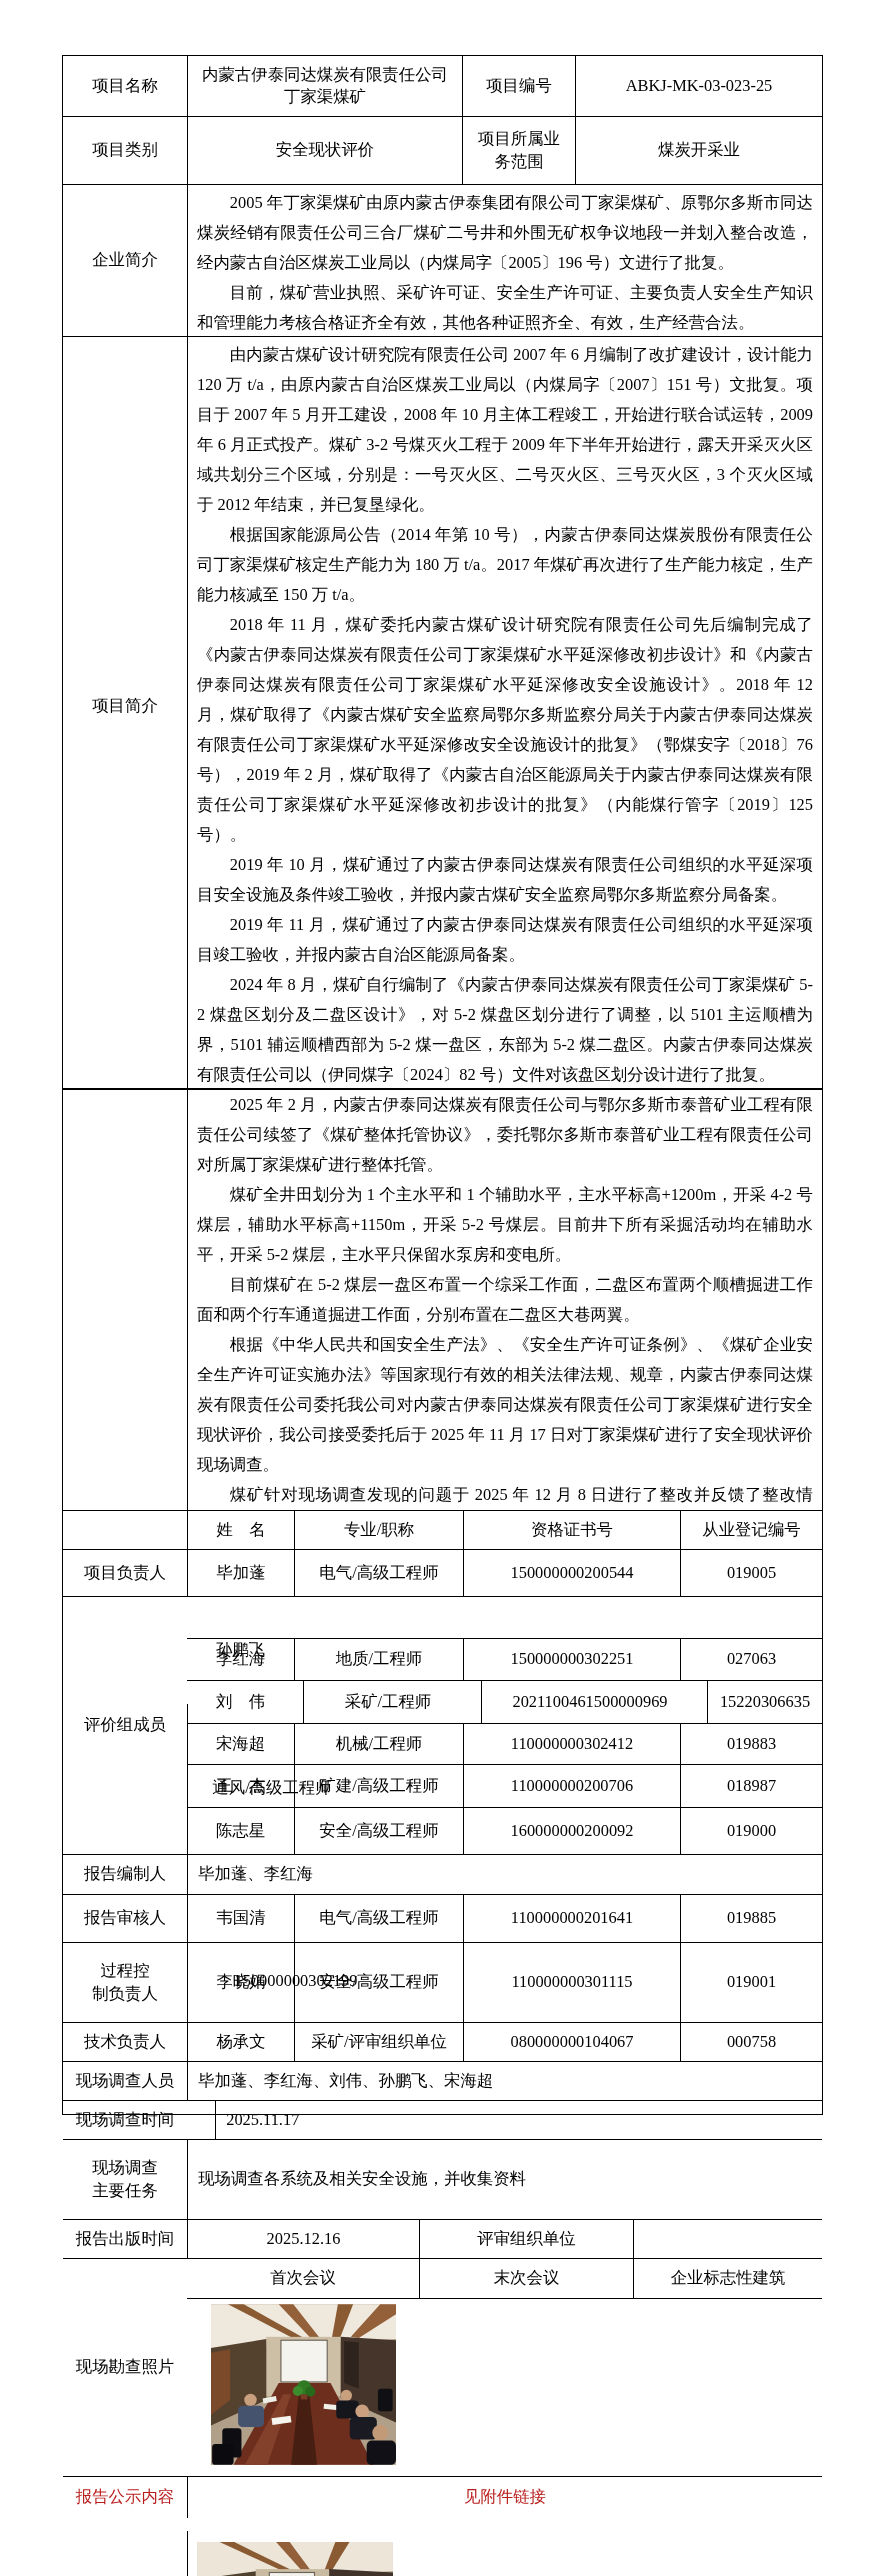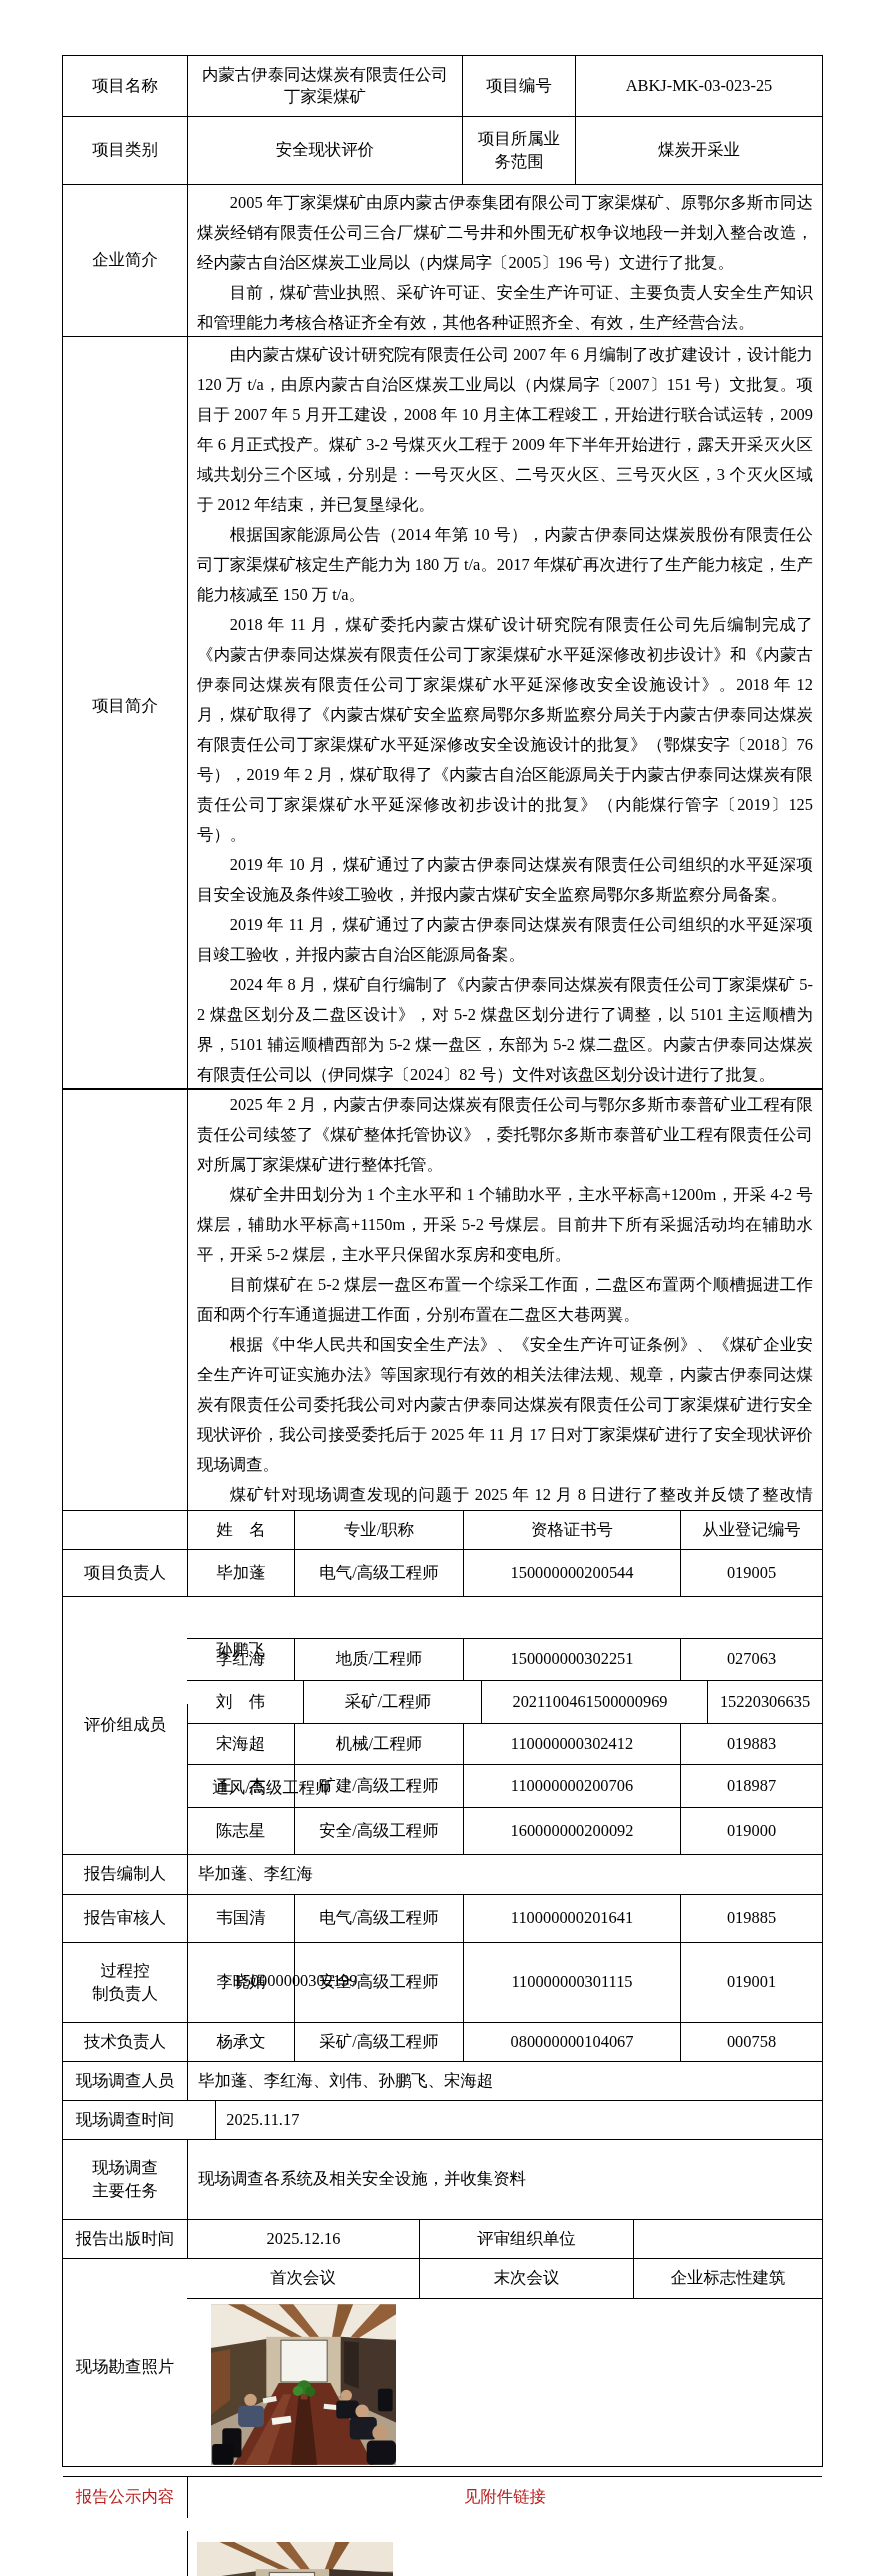--- a/index.html
+++ b/index.html
@@ -1,18 +1,18 @@
 <!DOCTYPE html>
 <html style="font-size:9px"><head>
 <meta charset="utf-8">
 <style>
   html,body{margin:0;padding:0;background:#ffffff;}
   .page{position:relative;width:895px;height:2576px;background:#ffffff;overflow:hidden;
         font-family:"Liberation Serif","DejaVu Serif",serif;color:#000;}
-  .doc-table{position:absolute;left:62px;top:55px;width:761px;height:2412px;
+  .doc-table{position:absolute;left:62px;top:55px;width:761px;height:2060px;
              box-sizing:border-box;border:1.1px solid #000;background:#fff;}
   .r{display:flex;box-sizing:border-box;border-top:1.1px solid #000;width:100%;}
   .r--first{border-top:none;}
   .r--thin{border-top-width:0.6px;}
   .r--page{border-top-width:1.7px;}
   .c{box-sizing:border-box;border-left:1.1px solid #000;display:flex;align-items:center;
      justify-content:center;font-size:16.4px;line-height:1.35;text-align:center;overflow:hidden;}
   .c--first{border-left:none;}
   .c--left{justify-content:flex-start;text-align:left;padding-left:10.2px;}
   .lbl{width:124px;flex:0 0 124px;}
@@ -177,21 +177,21 @@
 制负责人</div>
       <div class="c col-name">李晓娟</div>
       <div class="c col-title">安全/高级工程师</div>
       <div class="c col-cert">110000000301115</div>
       <div class="c grow">019001</div>
     </div>
 
     <div class="r" style="height:39px;">
       <div class="c c--first lbl">技术负责人</div>
       <div class="c col-name">杨承文</div>
-      <div class="c col-title">采矿/高级工程师</div>
+      <div class="c col-title">采矿/评审组织单位</div>
       <div class="c col-cert">080000000104067</div>
       <div class="c grow">000758</div>
     </div>
 
     <div class="r" style="height:39px;">
       <div class="c c--first lbl">现场调查人员</div>
       <div class="c grow c--left">毕加蓬、李红海、刘伟、孙鹏飞、宋海超</div>
     </div>
 
     <div class="r r--page" style="height:39px;gap:28px;">

